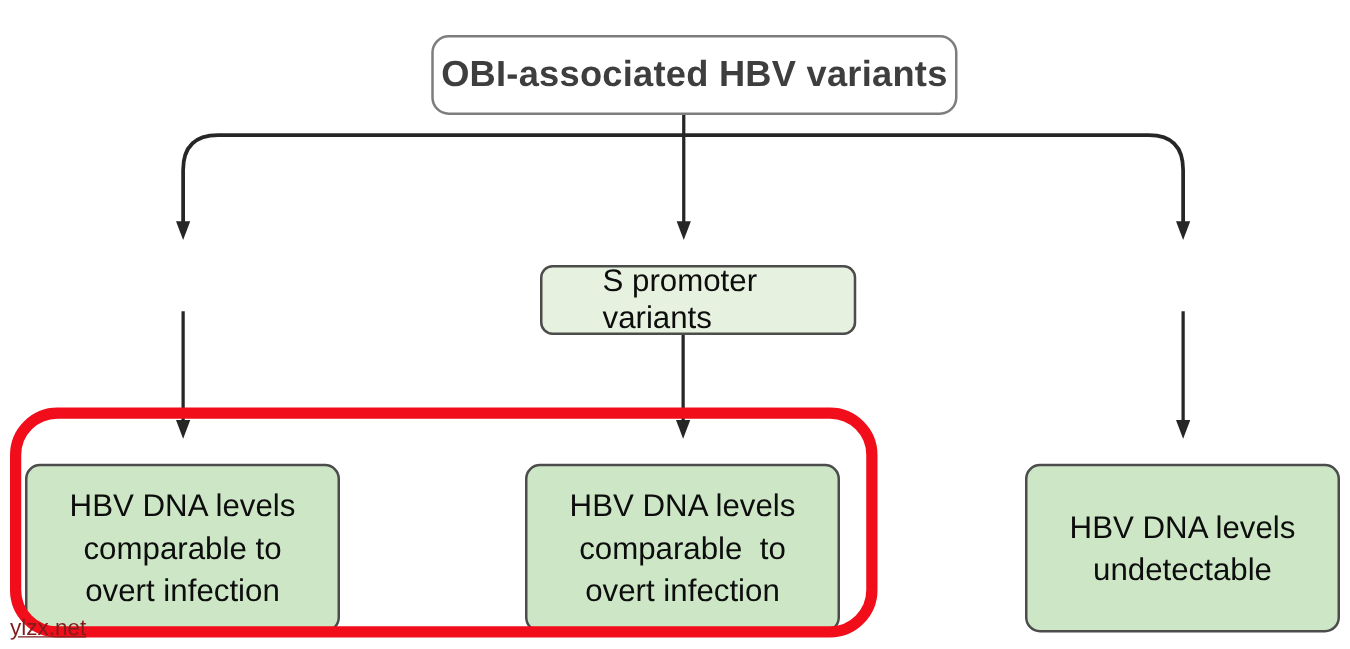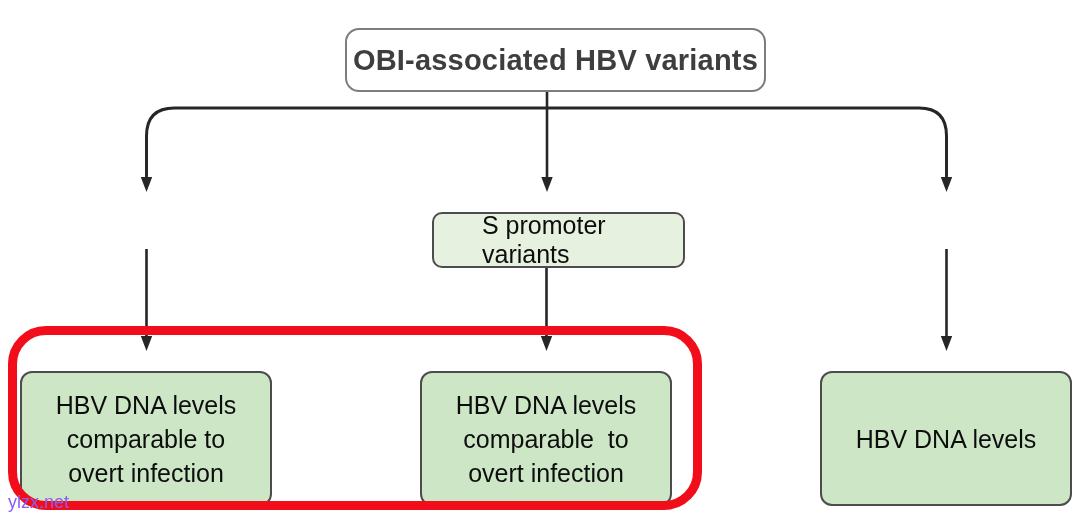--- a/index.html
+++ b/index.html
@@ -114,19 +114,20 @@
     <span>comparable to</span>
     <span>overt infection</span>
   </div>
   <div class="node l3-box l3-b">
     <span>HBV DNA levels</span>
     <span>comparable  to</span>
     <span>overt infection</span>
   </div>
   <div class="node l3-box l3-c">
     <span>HBV DNA levels</span>
+    <span>undetectable</span>
   </div>
 
   <div id="highlight-ring" style="border-color: rgb(241, 13, 26);"></div>
 
-  <div id="watermark" style="color: #8b5cf6;">ylzx.net</div>
+  <div id="watermark" style="color: #7f1d1d; text-decoration: underline;">ylzx.net</div>
 
 </div>
 
 </body></html>

